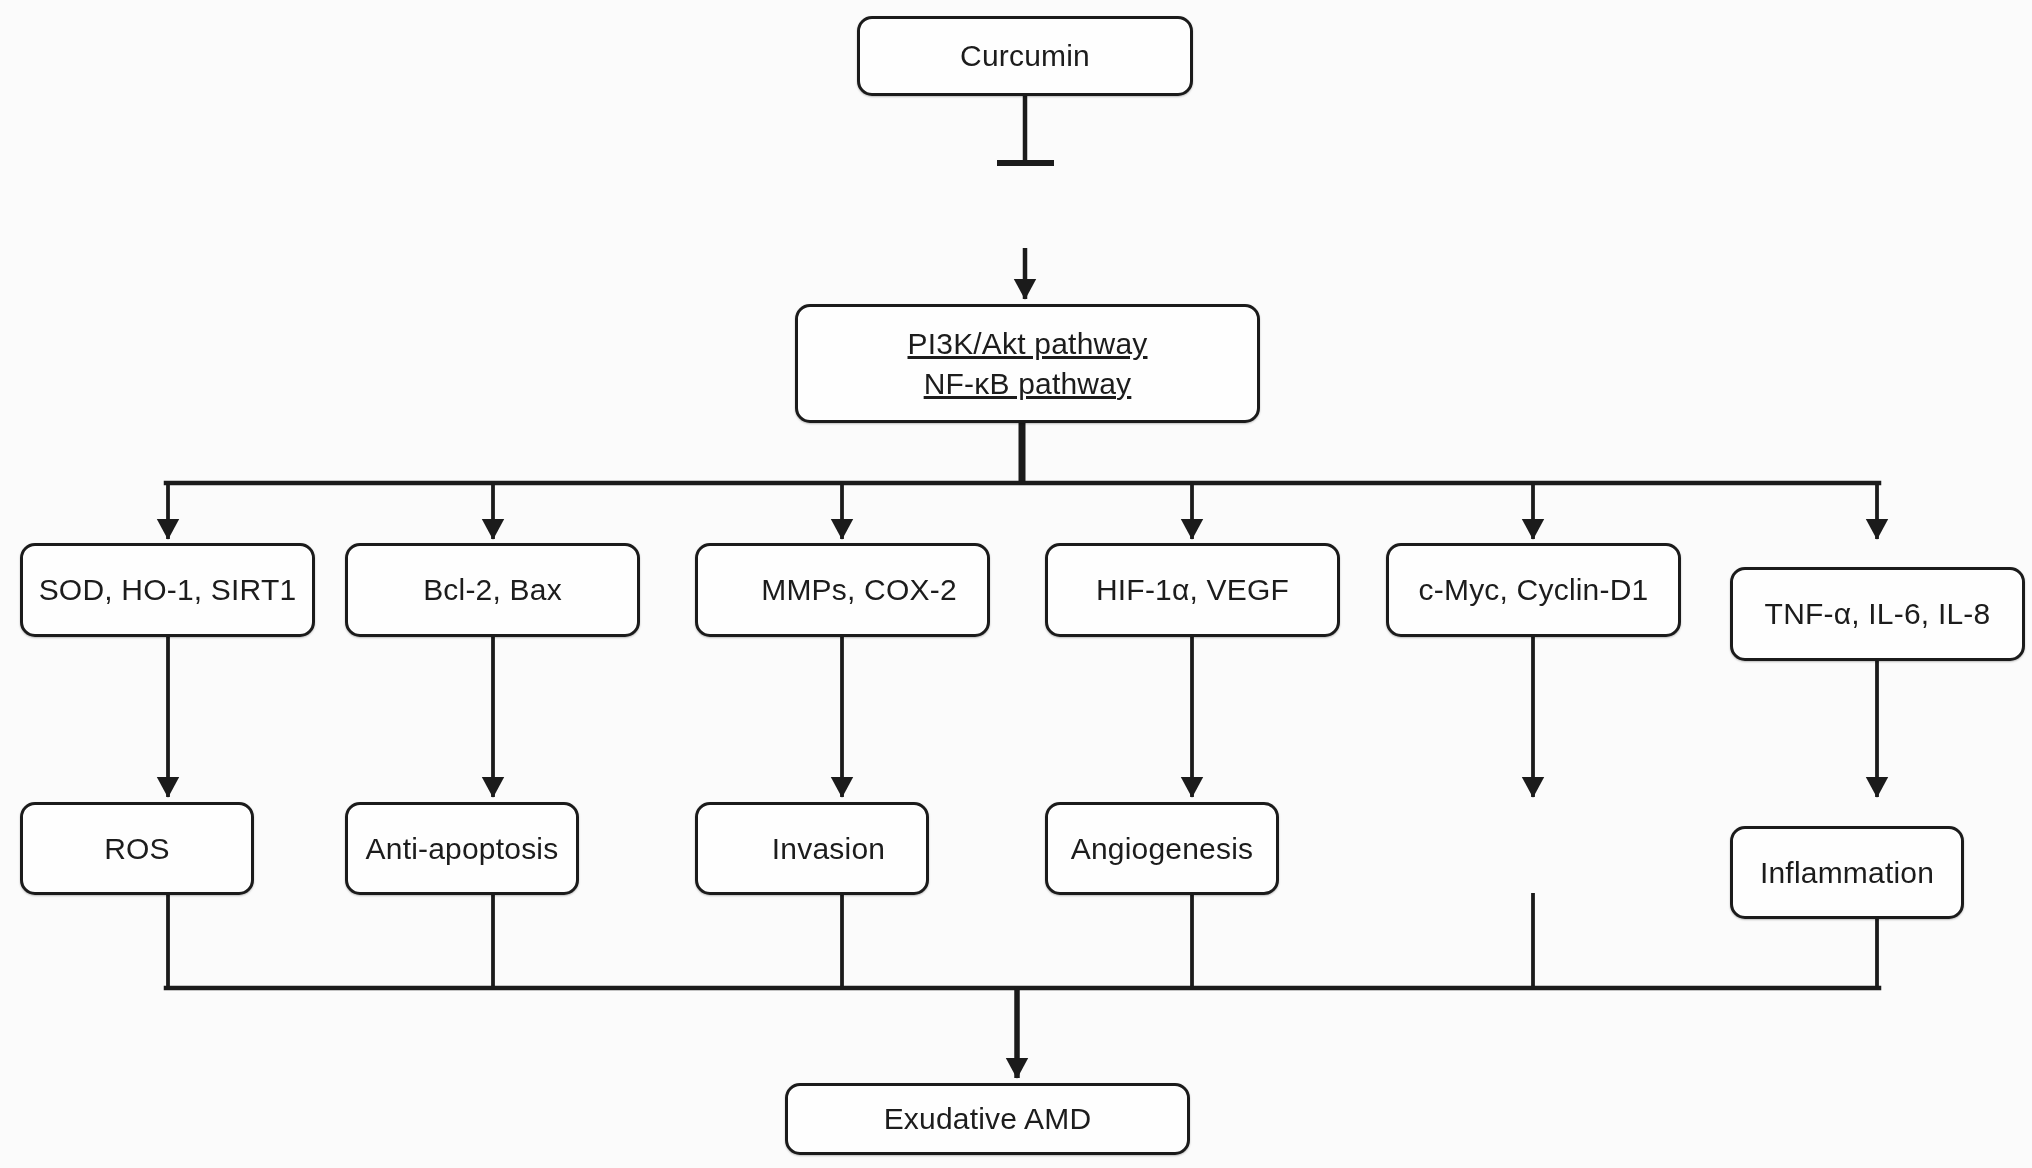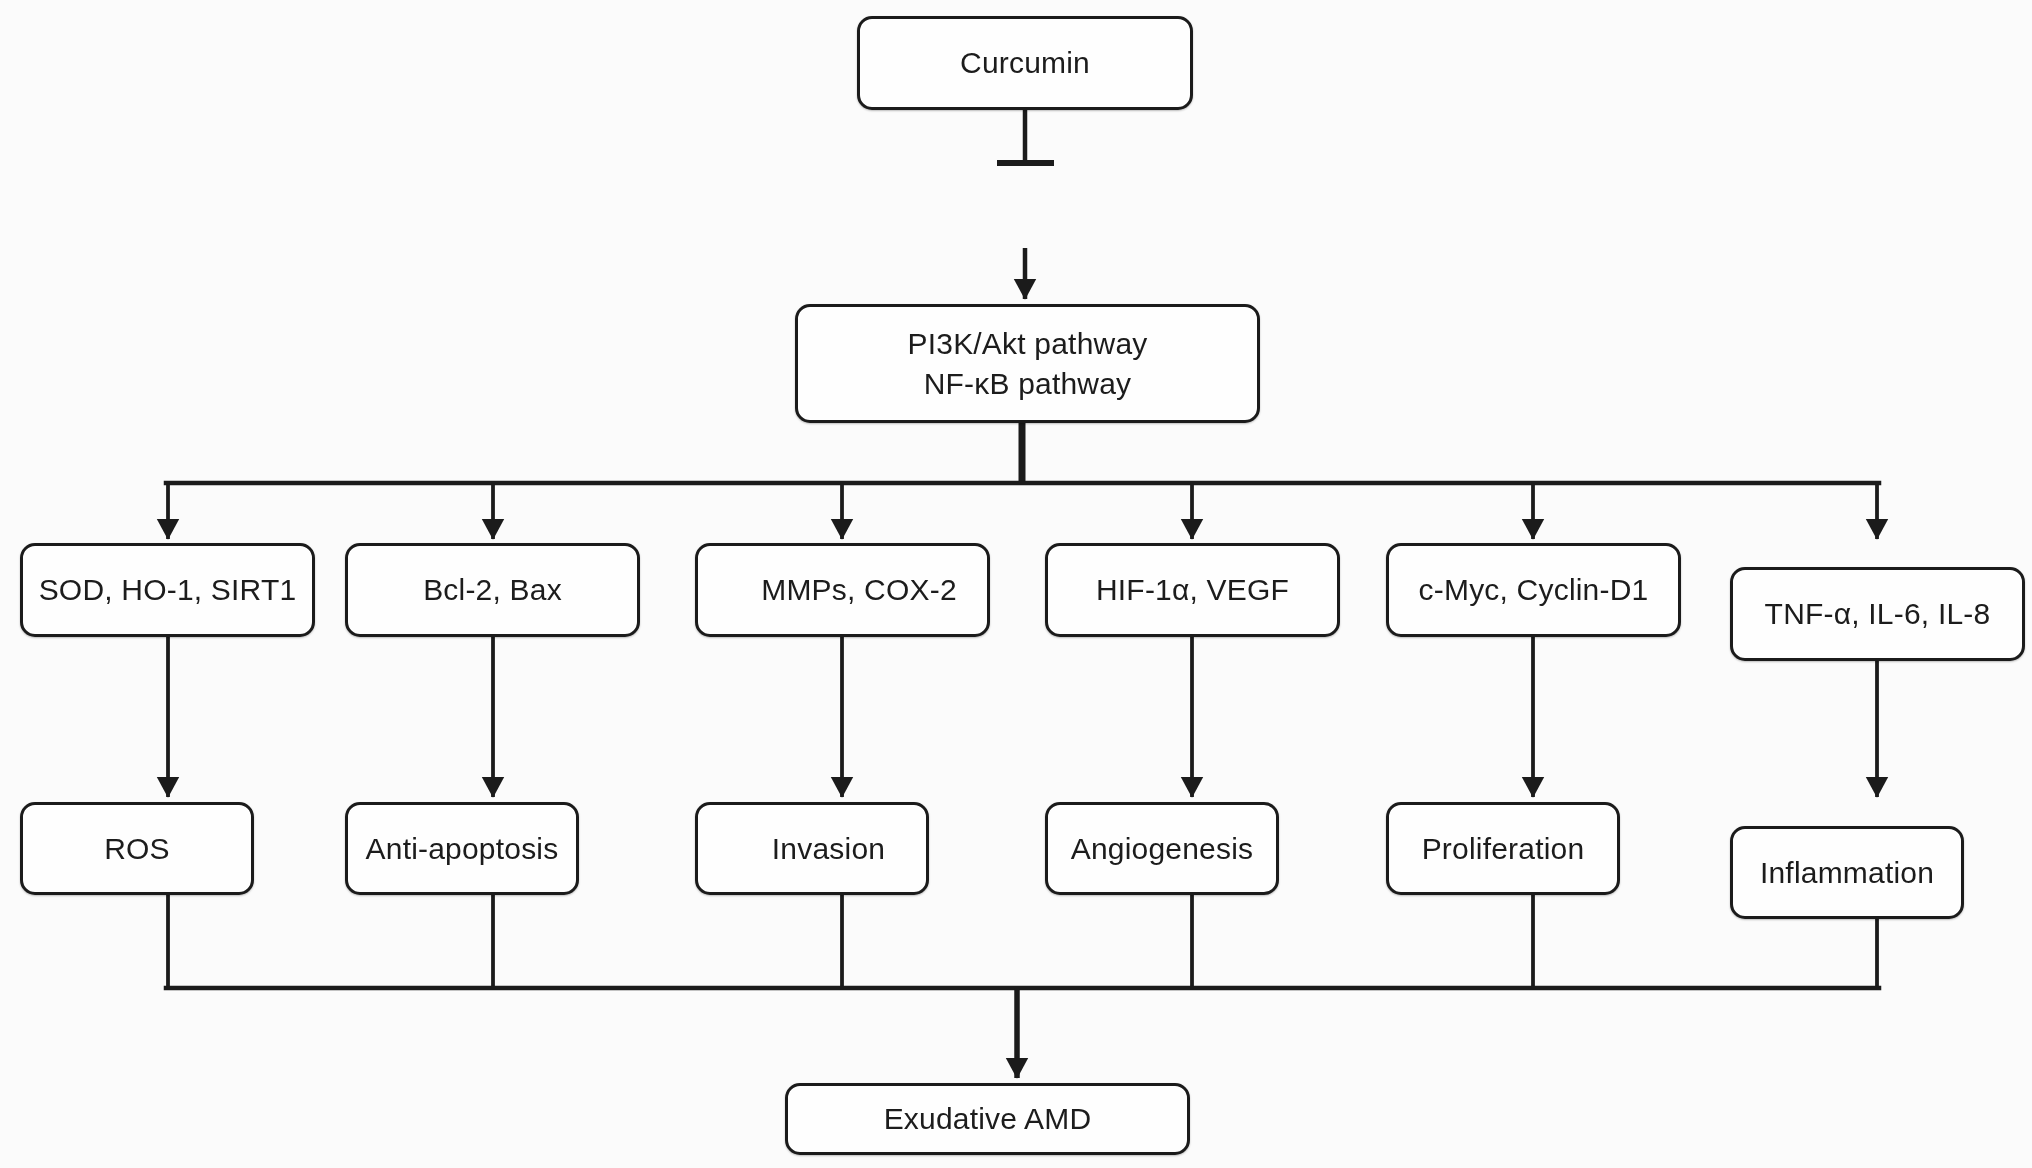--- a/index.html
+++ b/index.html
@@ -28,23 +28,23 @@
     align-items: center;
     justify-content: center;
     text-align: center;
     color: #1c1c1c;
     font-size: 30px;
     line-height: 1.32;
     letter-spacing: 0.2px;
     box-shadow: 0 1px 2px rgba(0,0,0,0.25);
   }
   
-  .n-curcumin { left: 857px; top: 16px;  width: 336px; height: 94px; }
+  .n-curcumin { left: 857px; top: 16px;  width: 336px; height: 80px; }
   .n-wnt      { left: 795px; top: 178px; width: 465px; height: 70px; }
-  .n-pi3k     { left: 795px; top: 304px; width: 465px; height: 119px; }
+  .n-pi3k     { left: 795px; top: 304px; width: 465px; height: 119px; text-decoration: underline; }
   .n-outcome  { left: 785px; top: 1083px; width: 405px; height: 72px; }
   
   .c1 { left: 20px; }  .c2 { left: 345px; } .c3 { left: 695px; padding-left: 33px; }
   .c4 { left: 1045px; } .c5 { left: 1386px; } .c6 { left: 1730px; margin-top: 24px; }
   .row-med  { top: 543px; width: 295px; height: 94px; }
   .row-proc { top: 802px; width: 234px; height: 93px; }
 </style>
 </head>
 <body>
 
@@ -136,23 +136,20 @@
   </div>
   <div class="node row-proc c2">
     <span>Anti-apoptosis</span>
   </div>
   <div class="node row-proc c3">
     <span>Invasion</span>
   </div>
   <div class="node row-proc c4">
     <span>Angiogenesis</span>
   </div>
-  <div class="node row-proc c5">
-    <span>Proliferation</span>
-  </div>
   <div class="node row-proc c6">
     <span>Inflammation</span>
   </div>
 
   <div class="node n-outcome">
     <span>Exudative AMD</span>
   </div>
 
 </div>
 

